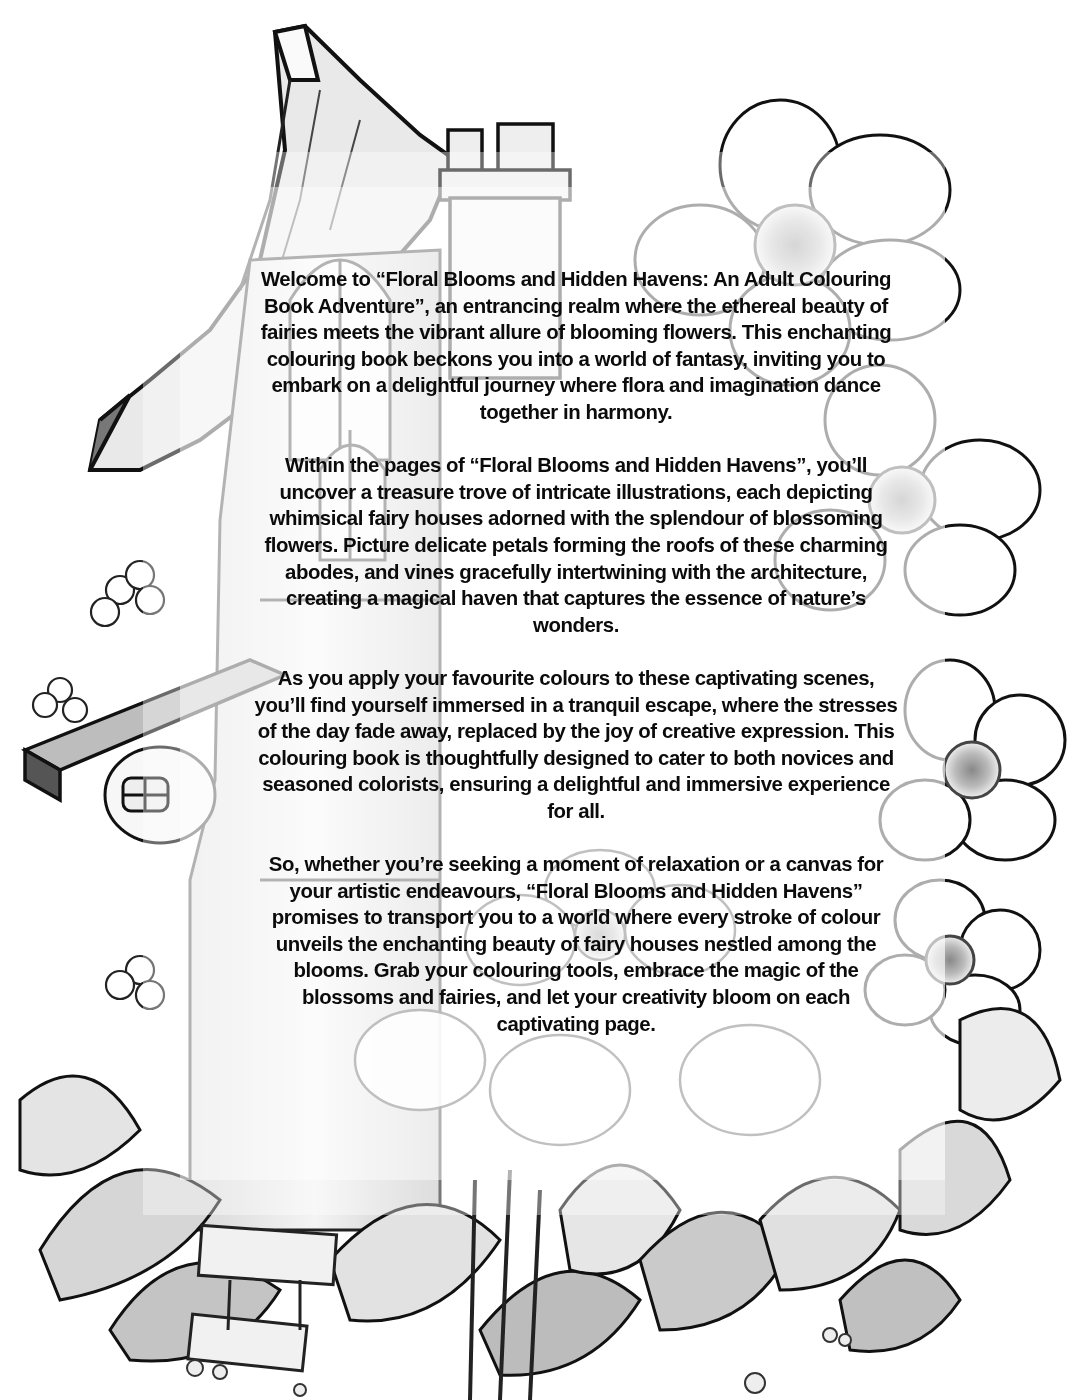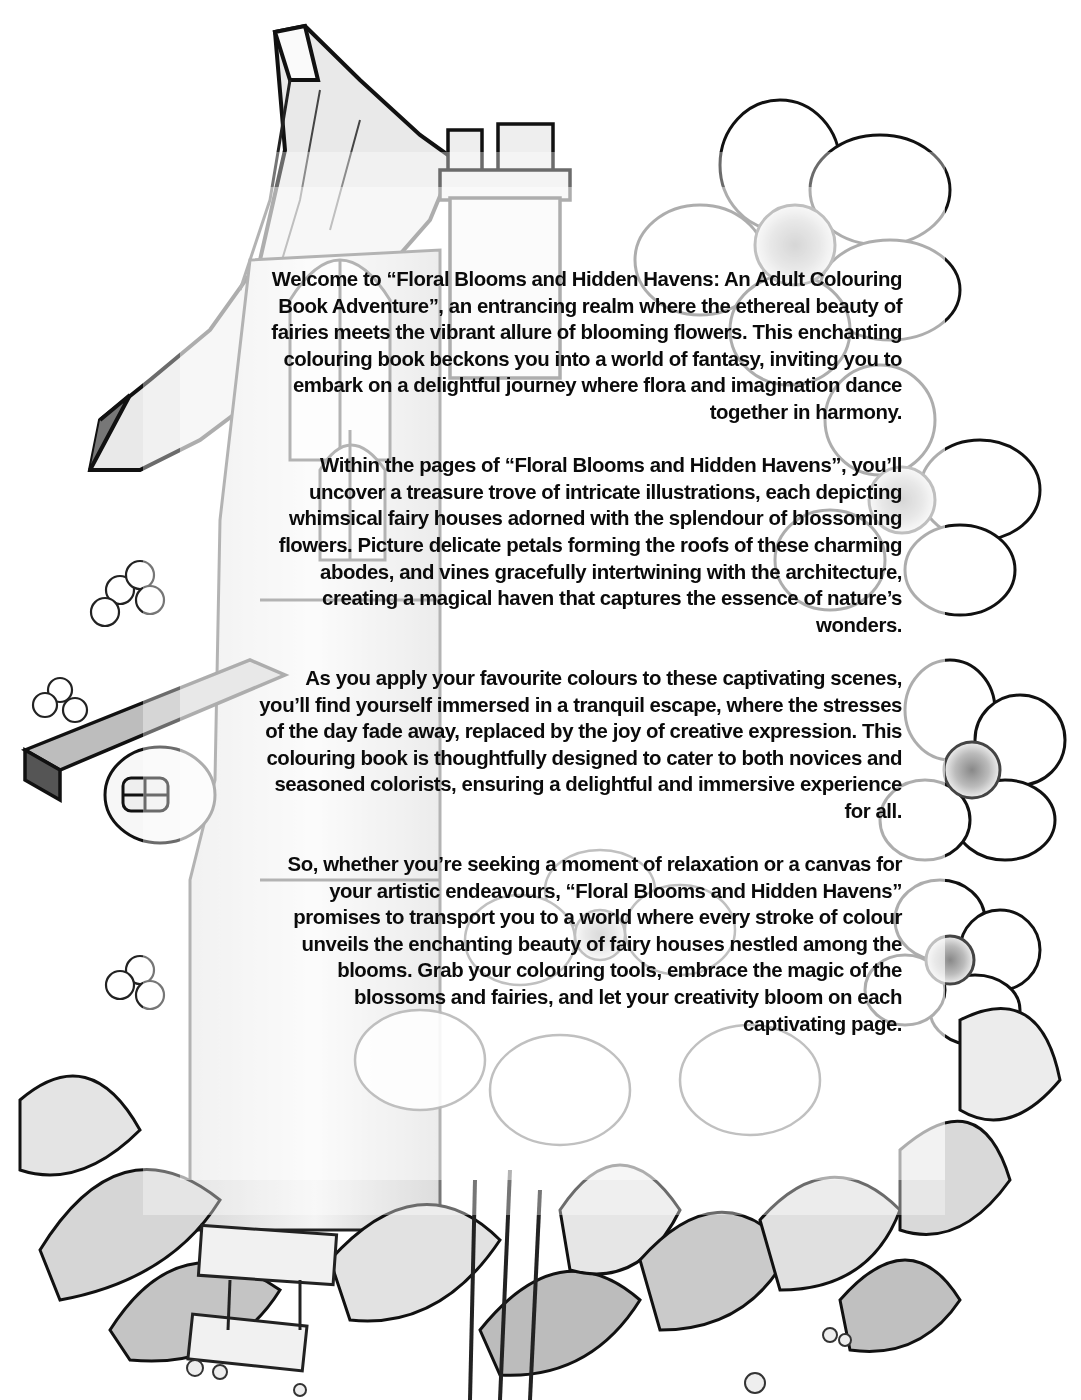--- a/index.html
+++ b/index.html
@@ -33,21 +33,21 @@
       top: 187px;
       width: 765px;
       height: 993px;
       background: rgba(255,255,255,0.45);
     }
     .text-block {
       position: absolute;
       left: 250px;
       top: 266px;
       width: 652px;
-      text-align: right;
+      text-align: center;
       color: #0b0b0b;
       font-weight: bold;
       font-size: 20.4px;
       line-height: 26.6px;
       letter-spacing: -0.45px;
     }
     .text-block p {
       margin: 0 0 26.6px 0;
     }
   </style>

